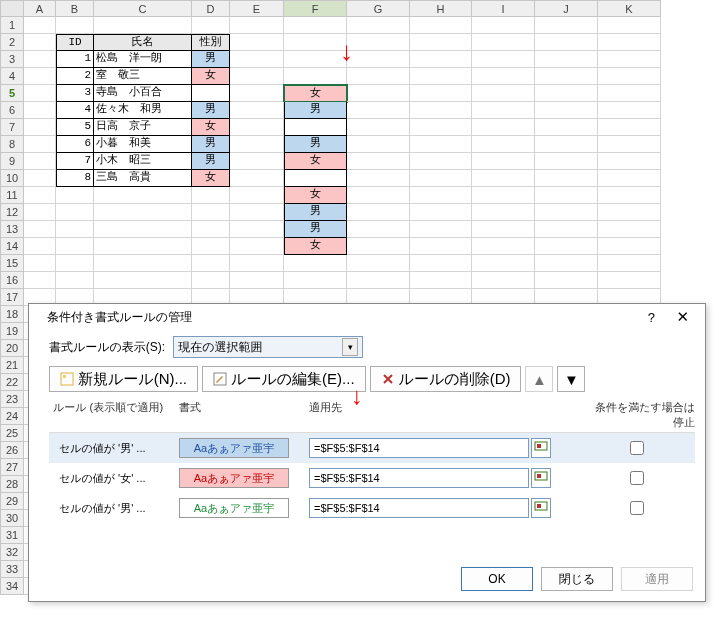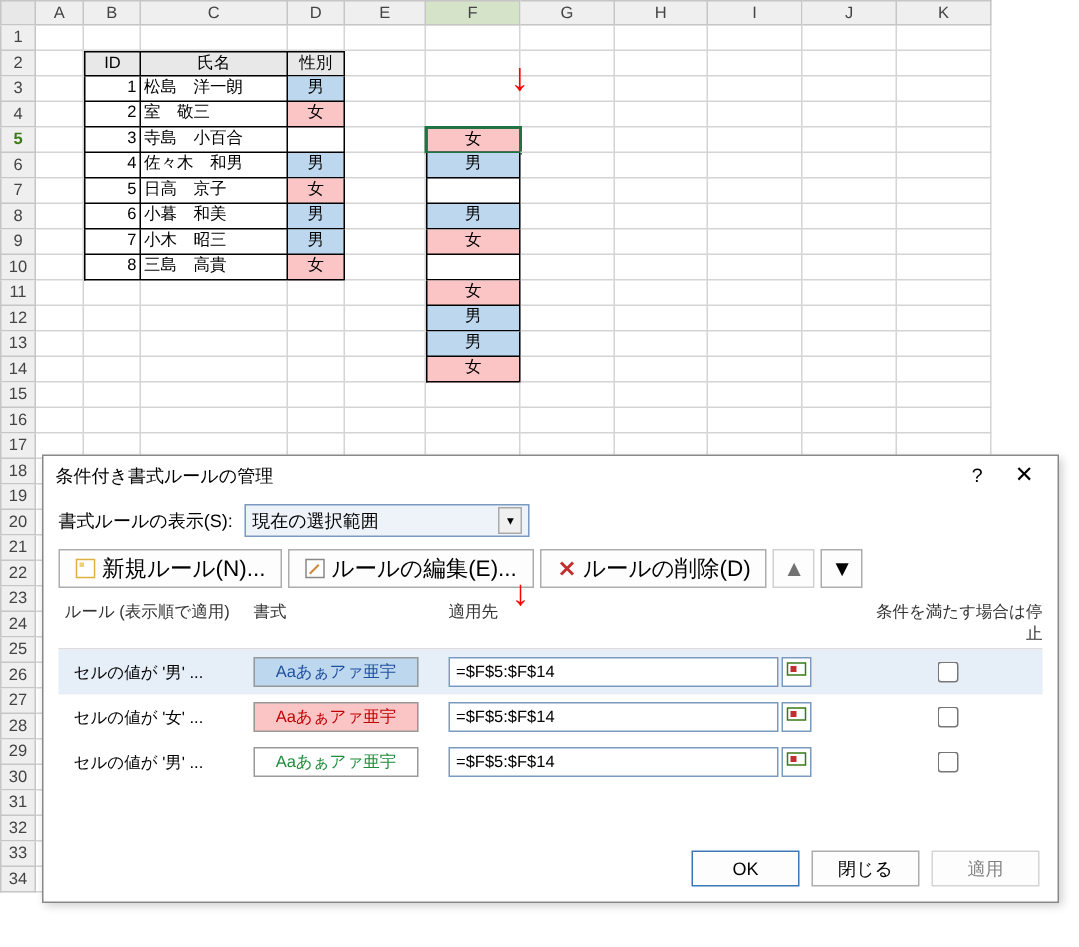--- a/index.html
+++ b/index.html
@@ -12,35 +12,35 @@
 .col-header.row-head { width: 24px; border-left: 1px solid #c6c6c6; background: #e8e8e8; }
 .col-header.active { background: #d5e3c8; }
 .row-headers { position: absolute; left: 0; top: 17px; width: 24px; }
 .row-header { height: 17px; border: 1px solid #c6c6c6; border-top: none; background: #efefef; text-align: center; line-height: 16px; font-size: 11px; color: #444; }
 .row-header.active { color: #3a7a1a; font-weight: bold; }
 .grid { position: absolute; left: 24px; top: 17px; }
 .grid-row { display: flex; height: 17px; }
 .cell { border-right: 1px solid #d4d4d4; border-bottom: 1px solid #d4d4d4; height: 17px; line-height: 15px; padding: 0 2px; overflow: hidden; white-space: nowrap; font-size: 11px; }
 .c-A { width: 32px; } .c-B { width: 38px; } .c-C { width: 98px; } .c-D { width: 38px; } .c-E { width: 54px; } .c-F { width: 63px; } .c-G { width: 63px; } .c-H { width: 62px; } .c-I { width: 63px; } .c-J { width: 63px; } .c-K { width: 63px; }
 .tbl-border-r { border-right: 1px solid #000; }
-.tbl-border-b { border-bottom: 1px solid #000; }
+.tbl-border-b { border-bottom: 1px solid #000; font-family: Liberation Mono, monospace; }
 .tbl-border-t { border-top: 1px solid #000; }
 .tbl-border-l { border-left: 1px solid #000; }
 .center { text-align: center; }
 .right { text-align: right; }
 .hdr-bg { background: #e8e8e8; }
 .blue-bg { background: #bdd7ee; }
 .pink-bg { background: #fbc5c5; }
 .active-cell { outline: 2px solid #217346; outline-offset: -1px; }
 
 
 .arrow-down { position: absolute; color: #ff0000; font-size: 26px; font-weight: bold; line-height: 1; }
 
 
-.dialog { position: absolute; left: 28px; top: 303px; width: 678px; height: 299px; background: #fff; border: 1px solid #888; box-shadow: 2px 2px 6px rgba(0,0,0,0.2); font-size: 12px; }
+.dialog { position: absolute; left: 28px; top: 303px; width: 678px; height: 299px; background: #fff; border: 1px solid #888; box-shadow: 2px 2px 6px rgba(0,0,0,0.2); font-size: 12px; padding-left: 10px; }
 .dialog-title { height: 26px; line-height: 26px; padding: 0 8px; display: flex; justify-content: space-between; align-items: center; }
 .dialog-title .close { font-size: 15px; padding: 0 8px; cursor: pointer; }
 .dialog-title .help { font-size: 13px; padding: 0 10px; }
 .dialog-body { padding: 6px 10px; }
 .dropdown-row { display: flex; align-items: center; gap: 8px; margin-bottom: 8px; }
 .dropdown { width: 190px; height: 22px; border: 1px solid #7a9ac0; background: #eef3fa; padding: 0 4px; display: flex; align-items: center; justify-content: space-between; }
 .dropdown .dd-arrow { width: 16px; height: 18px; border: 1px solid #aaa; background: #f0f0f0; text-align: center; line-height: 16px; font-size: 9px; }
 .toolbar { display: flex; gap: 4px; align-items: center; margin-bottom: 6px; }
 .tb-btn { height: 26px; border: 1px solid #adadad; background: #fdfdfd; padding: 0 10px; display: flex; align-items: center; gap: 4px; cursor: pointer; font-size: 15px; }
 .tb-btn.disabled { opacity: 0.55; }

